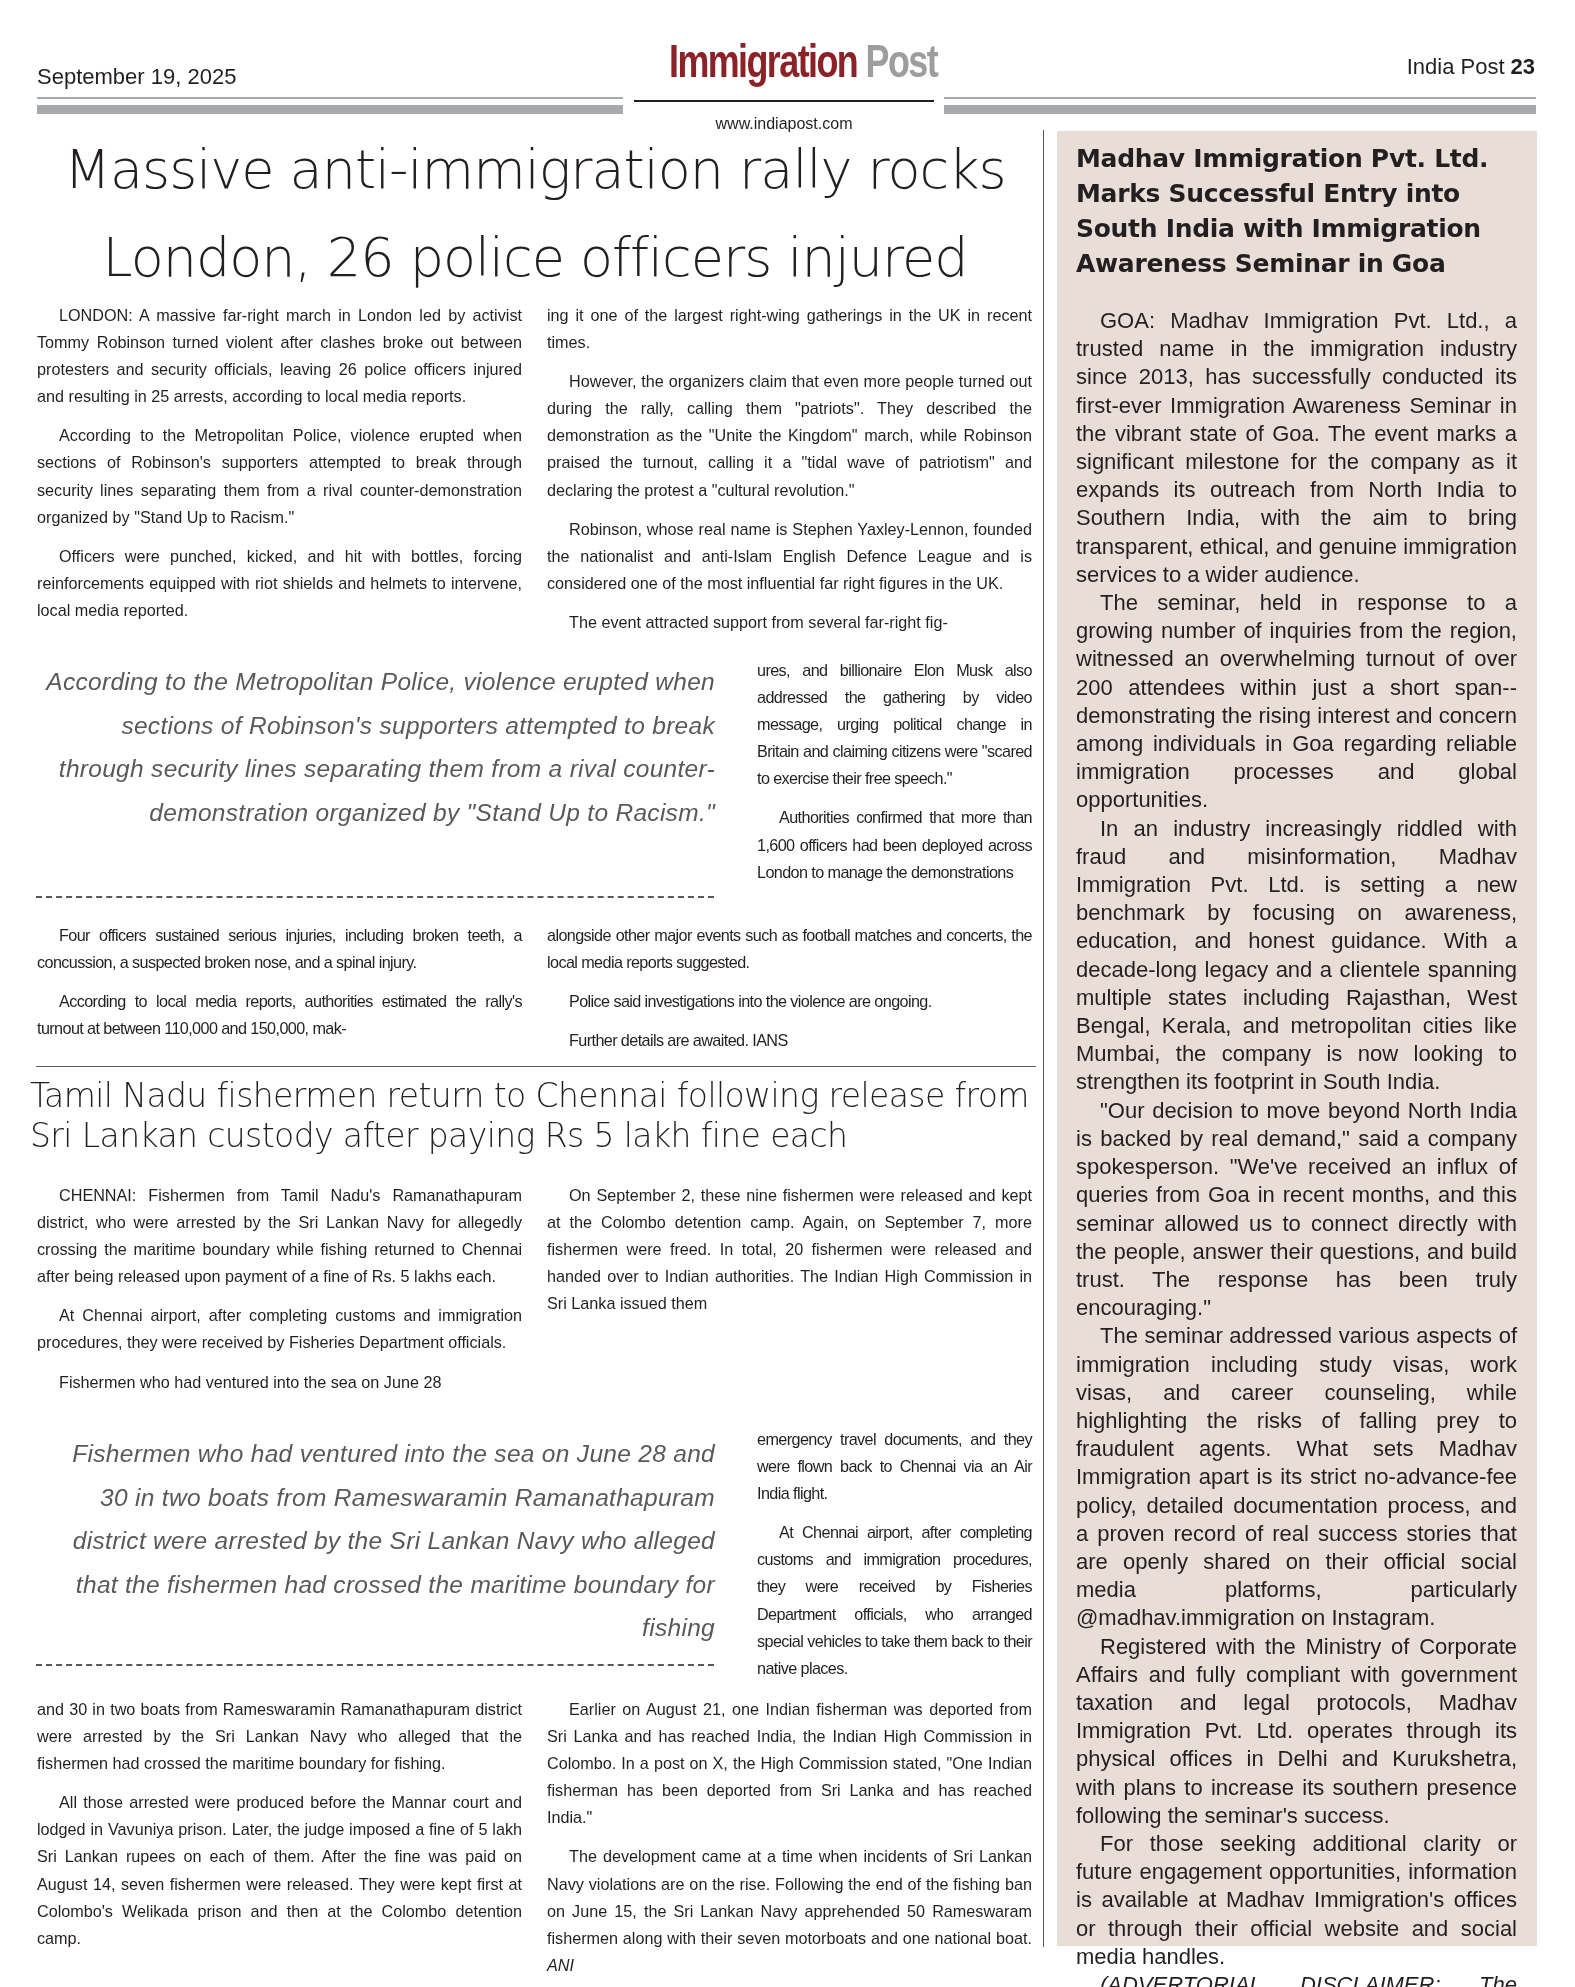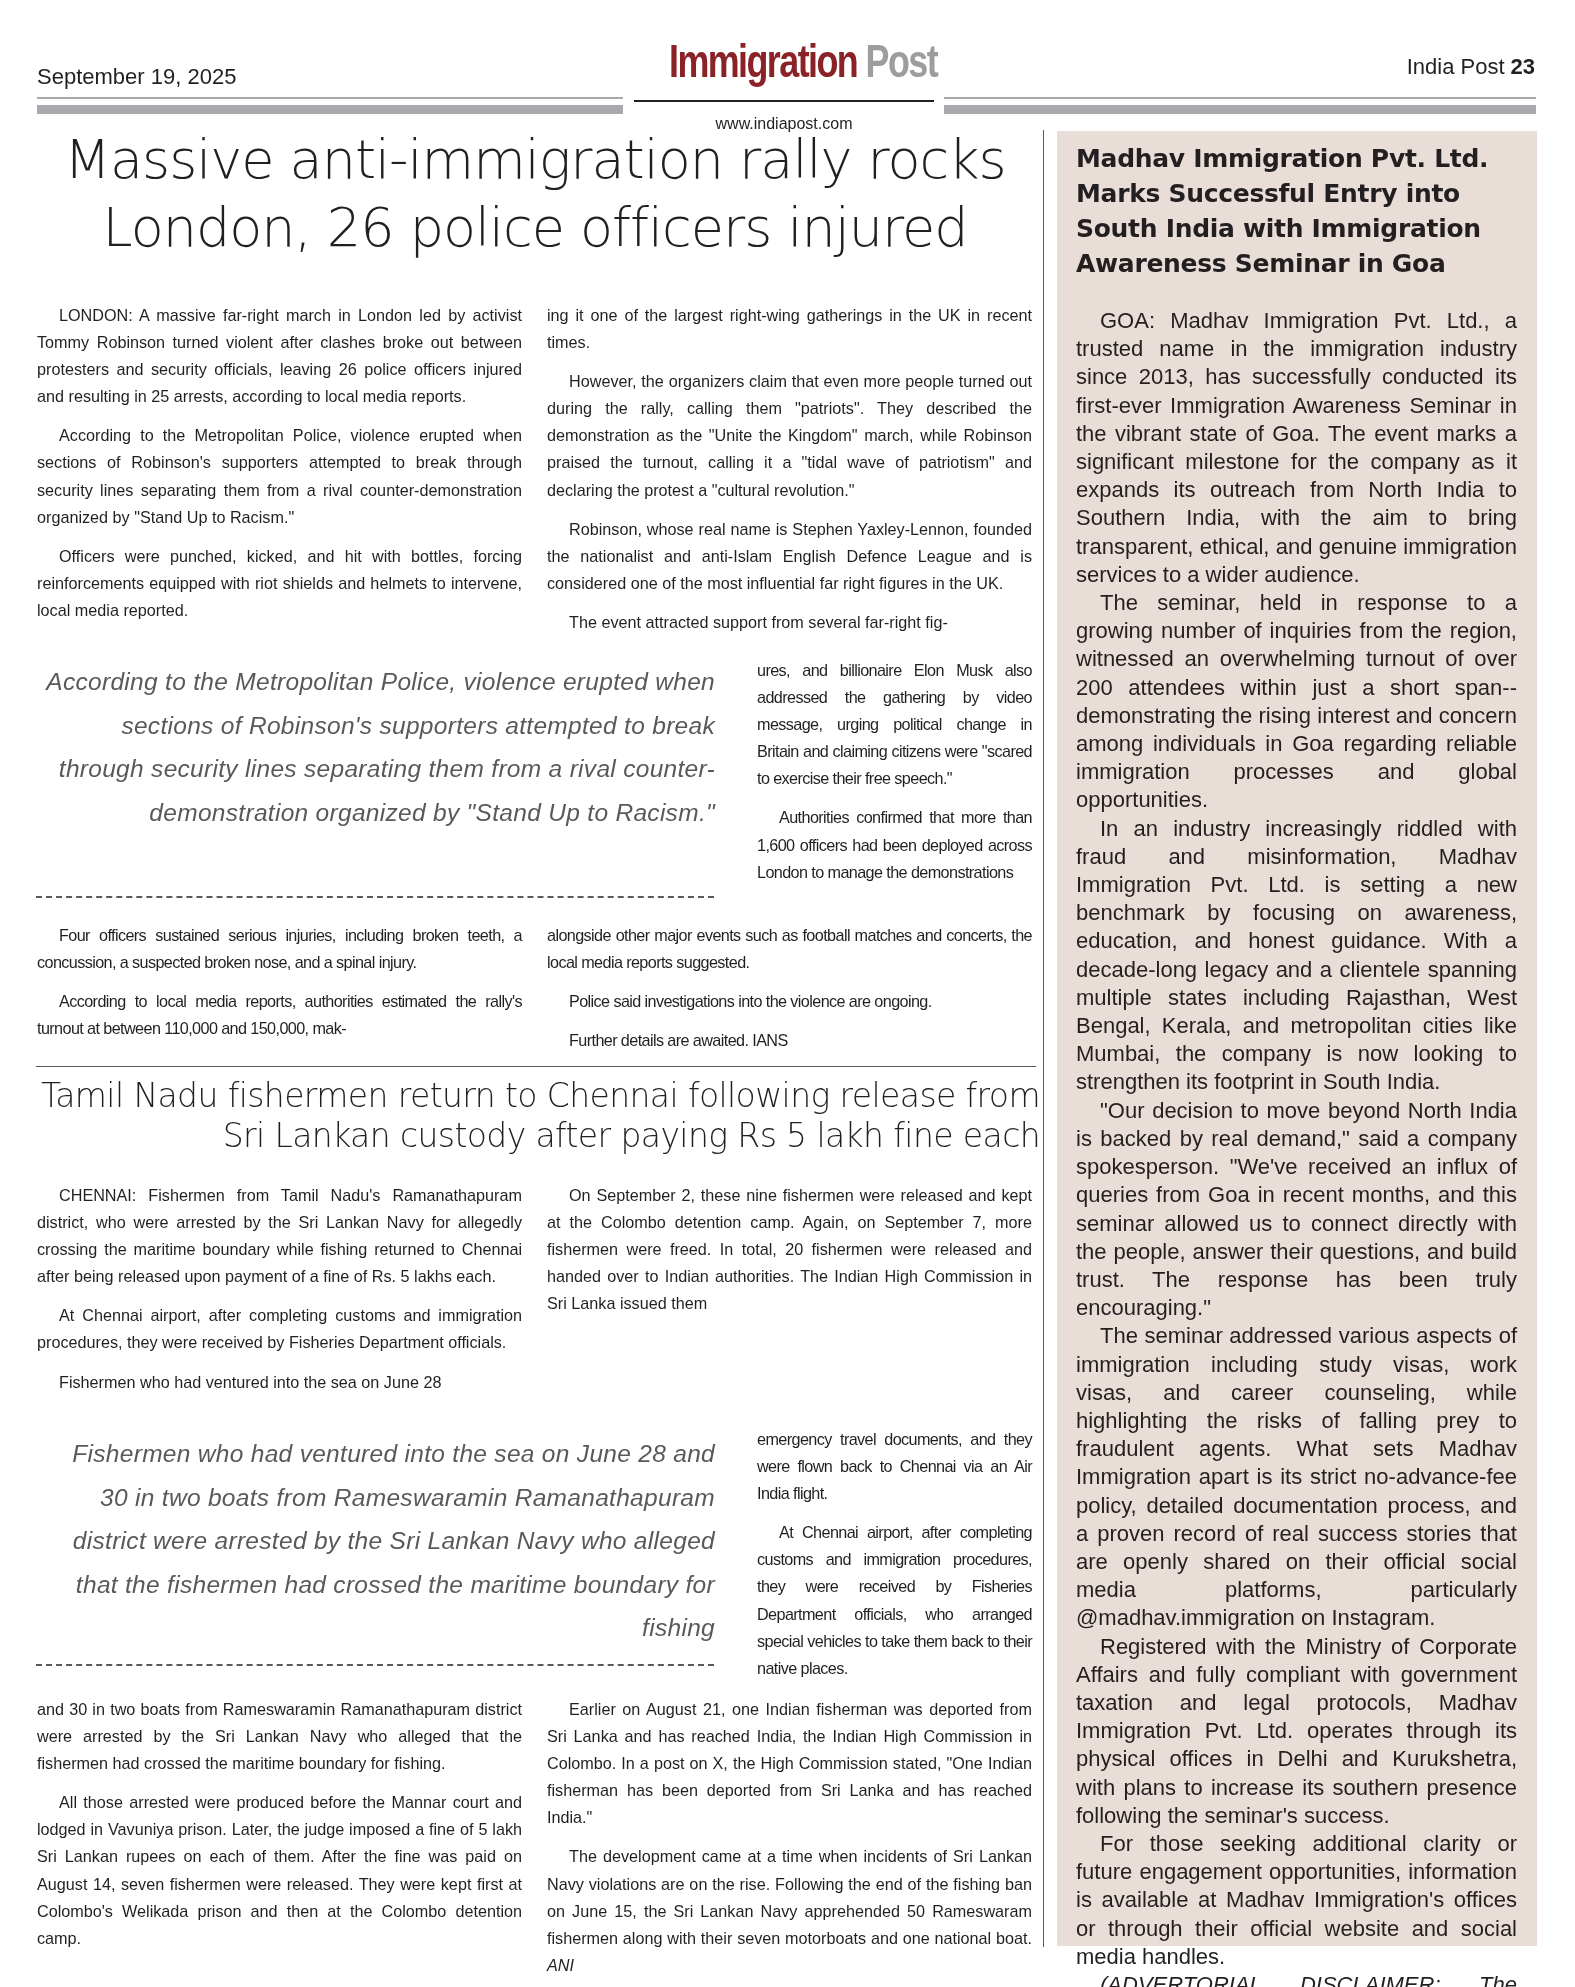--- a/index.html
+++ b/index.html
@@ -15,33 +15,33 @@
     transform: scaleX(0.78); transform-origin: center; line-height: 54px; white-space: nowrap; }
   .mast-logo .l1 { color: #8b2227; }
   .mast-logo .l2 { color: #9c9d9f; }
   .mast-rule-thin { position: absolute; height: 2px; background: #a7a9ac; top: 97px; }
   .mast-rule-thick { position: absolute; height: 9px; background: #a7a9ac; top: 105px; }
   .mast-center-rule { position: absolute; left: 634px; width: 300px; top: 100px; height: 2px; background: #231f20; }
   .mast-url { position: absolute; left: 634px; width: 300px; top: 115px; text-align: center; font-size: 16px; color: #231f20; }
 
   
   .headline1 { position: absolute; left: 30px; top: 126px; width: 1010px; text-align: center;
-    font-family: "DejaVu Sans", sans-serif; font-weight: 300; font-size: 54px; line-height: 68px;
+    font-family: "DejaVu Sans", sans-serif; font-weight: 300; font-size: 54px; line-height: 88px;
     color: #231f20; letter-spacing: -1px; font-stretch: condensed; }
   .col { position: absolute; font-size: 16.2px; line-height: 27.1px; text-align: justify; color: #231f20; }
   .col p { text-indent: 22px; margin-top: 12px; }
   .col p.noindent { text-indent: 0; }
   .narrow { letter-spacing: -0.6px; }
 
   .pullquote { position: absolute; left: 40px; width: 675px; text-align: right; font-style: italic;
     font-size: 24.5px; line-height: 43.5px; color: #58595b; letter-spacing: 0.3px; }
   .dash-rule { position: absolute; left: 36px; width: 678px; height: 0; border-top: 2.5px dashed #58595b; }
 
   .sep-line { position: absolute; left: 36px; width: 1000px; height: 1px; background: #58595b; top: 1066px; }
-  .headline2 { position: absolute; left: 30px; top: 1076px; width: 1010px; text-align: right;
+  .headline2 { position: absolute; left: 30px; top: 1076px; width: 1010px; text-align: left;
     font-family: "DejaVu Sans", sans-serif; font-weight: 300; font-size: 33px; line-height: 40px;
     color: #231f20; letter-spacing: -0.6px; }
 
   
   .side-vline { position: absolute; left: 1043px; top: 130px; width: 1px; height: 1817px; background: #58595b; }
   .sidebar { position: absolute; left: 1057px; top: 131px; width: 480px; height: 1815px; background: #e9ddd7; }
   .side-title { position: absolute; left: 1076px; top: 141px; width: 440px;
     font-family: "DejaVu Sans", sans-serif; font-weight: bold; font-size: 25px; line-height: 35px; color: #231f20; letter-spacing: -0.3px; }
   .side-body { position: absolute; left: 1076px; top: 307px; width: 441px; font-size: 22px; line-height: 28.2px; text-align: justify; color: #231f20; }
   .side-body p { text-indent: 24px; }

